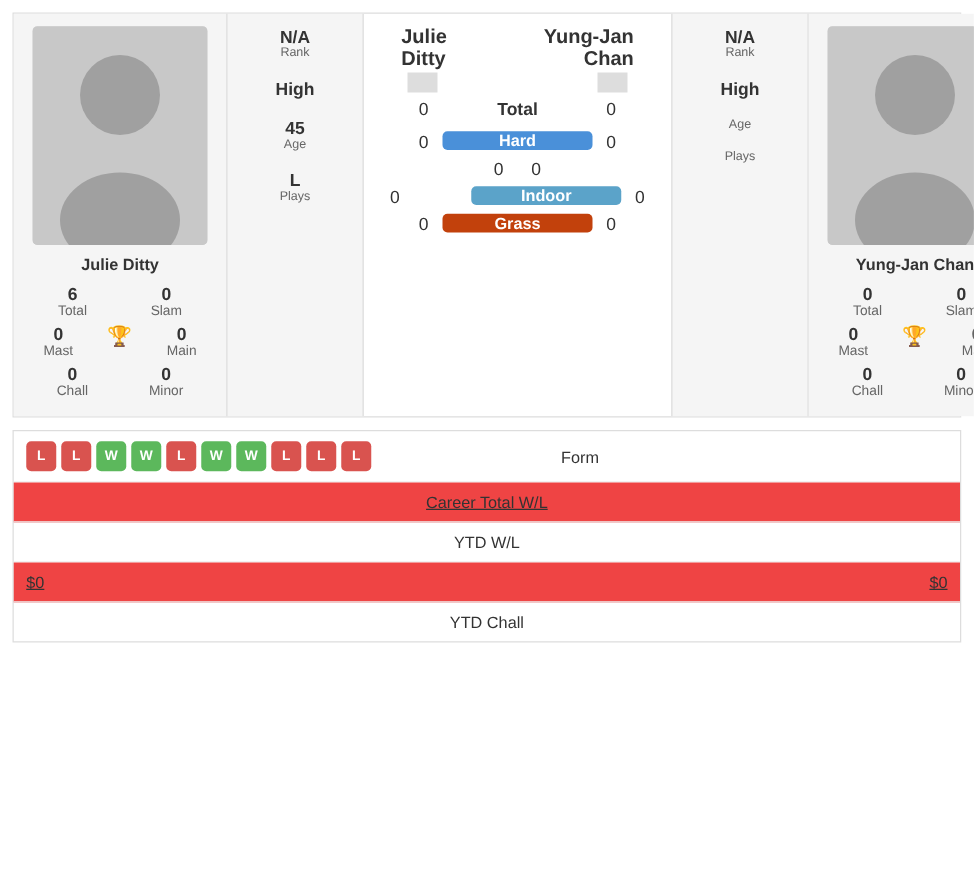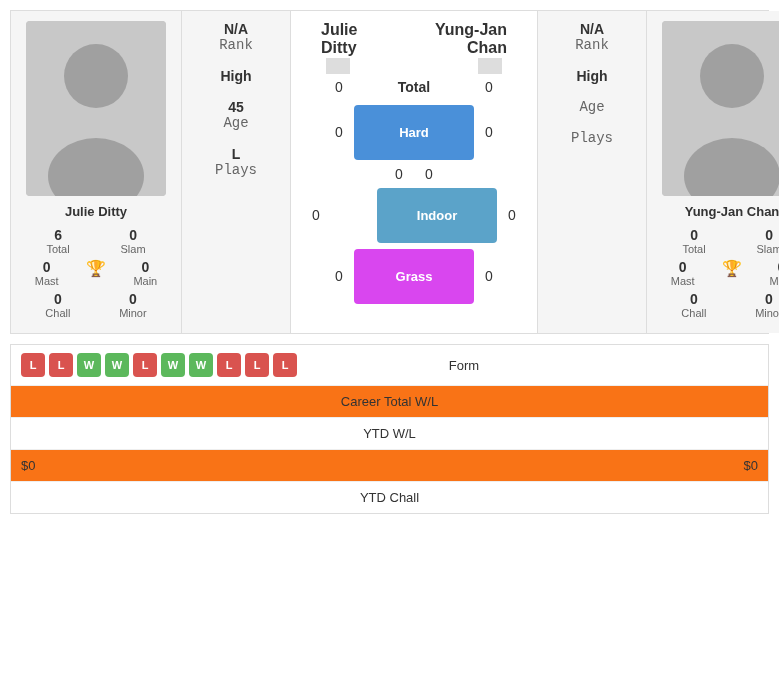--- a/index.html
+++ b/index.html
@@ -95,23 +95,22 @@
       margin-bottom: 15px;
     }
 
     .middle-stat-value {
       font-size: 14px;
       font-weight: bold;
       text-align: center;
     }
 
     .middle-stat-label {
-      font-size: 14px;
+      font-size: 10px;
       color: #666;
-      font-family: Liberation Mono, monospace;
     }
 
     
     .center-section {
       flex: 1;
       display: flex;
       flex-direction: column;
       align-items: center;
       padding: 10px;
     }
@@ -134,32 +133,32 @@
     }
 
     .court-score {
       width: 30px;
       text-align: center;
       font-size: 14px;
     }
 
     .court-badge {
       width: 120px;
-      padding: 20px 10px;
+      padding: 0 10px;
       border-radius: 4px;
       text-align: center;
       color: #fff;
       font-size: 13px;
       font-weight: bold;
     }
 
     .court-hard { background: #4a90d9; }
     .court-clay { background: #e07b39; }
     .court-indoor { background: #5ba3c9; margin-left: 46px; }
-    .court-grass { background: #d946ef; }
+    .court-grass { background: #c2410c; }
 
     .total-row {
       display: flex;
       align-items: center;
       width: 100%;
       margin-bottom: 10px;
       justify-content: center;
     }
 
     .total-label {
@@ -219,21 +218,22 @@
       align-items: center;
       padding: 8px 10px;
       border-bottom: 1px solid #eee;
     }
 
     .bottom-row:last-child {
       border-bottom: none;
     }
 
     .bottom-row-alt {
-      background: #f97316;
+      background: #ef4444;
+      text-decoration: underline;
     }
 
     .bottom-left {
       flex: 1;
       text-align: left;
     }
 
     .bottom-center {
       flex: 2;
       text-align: center;

